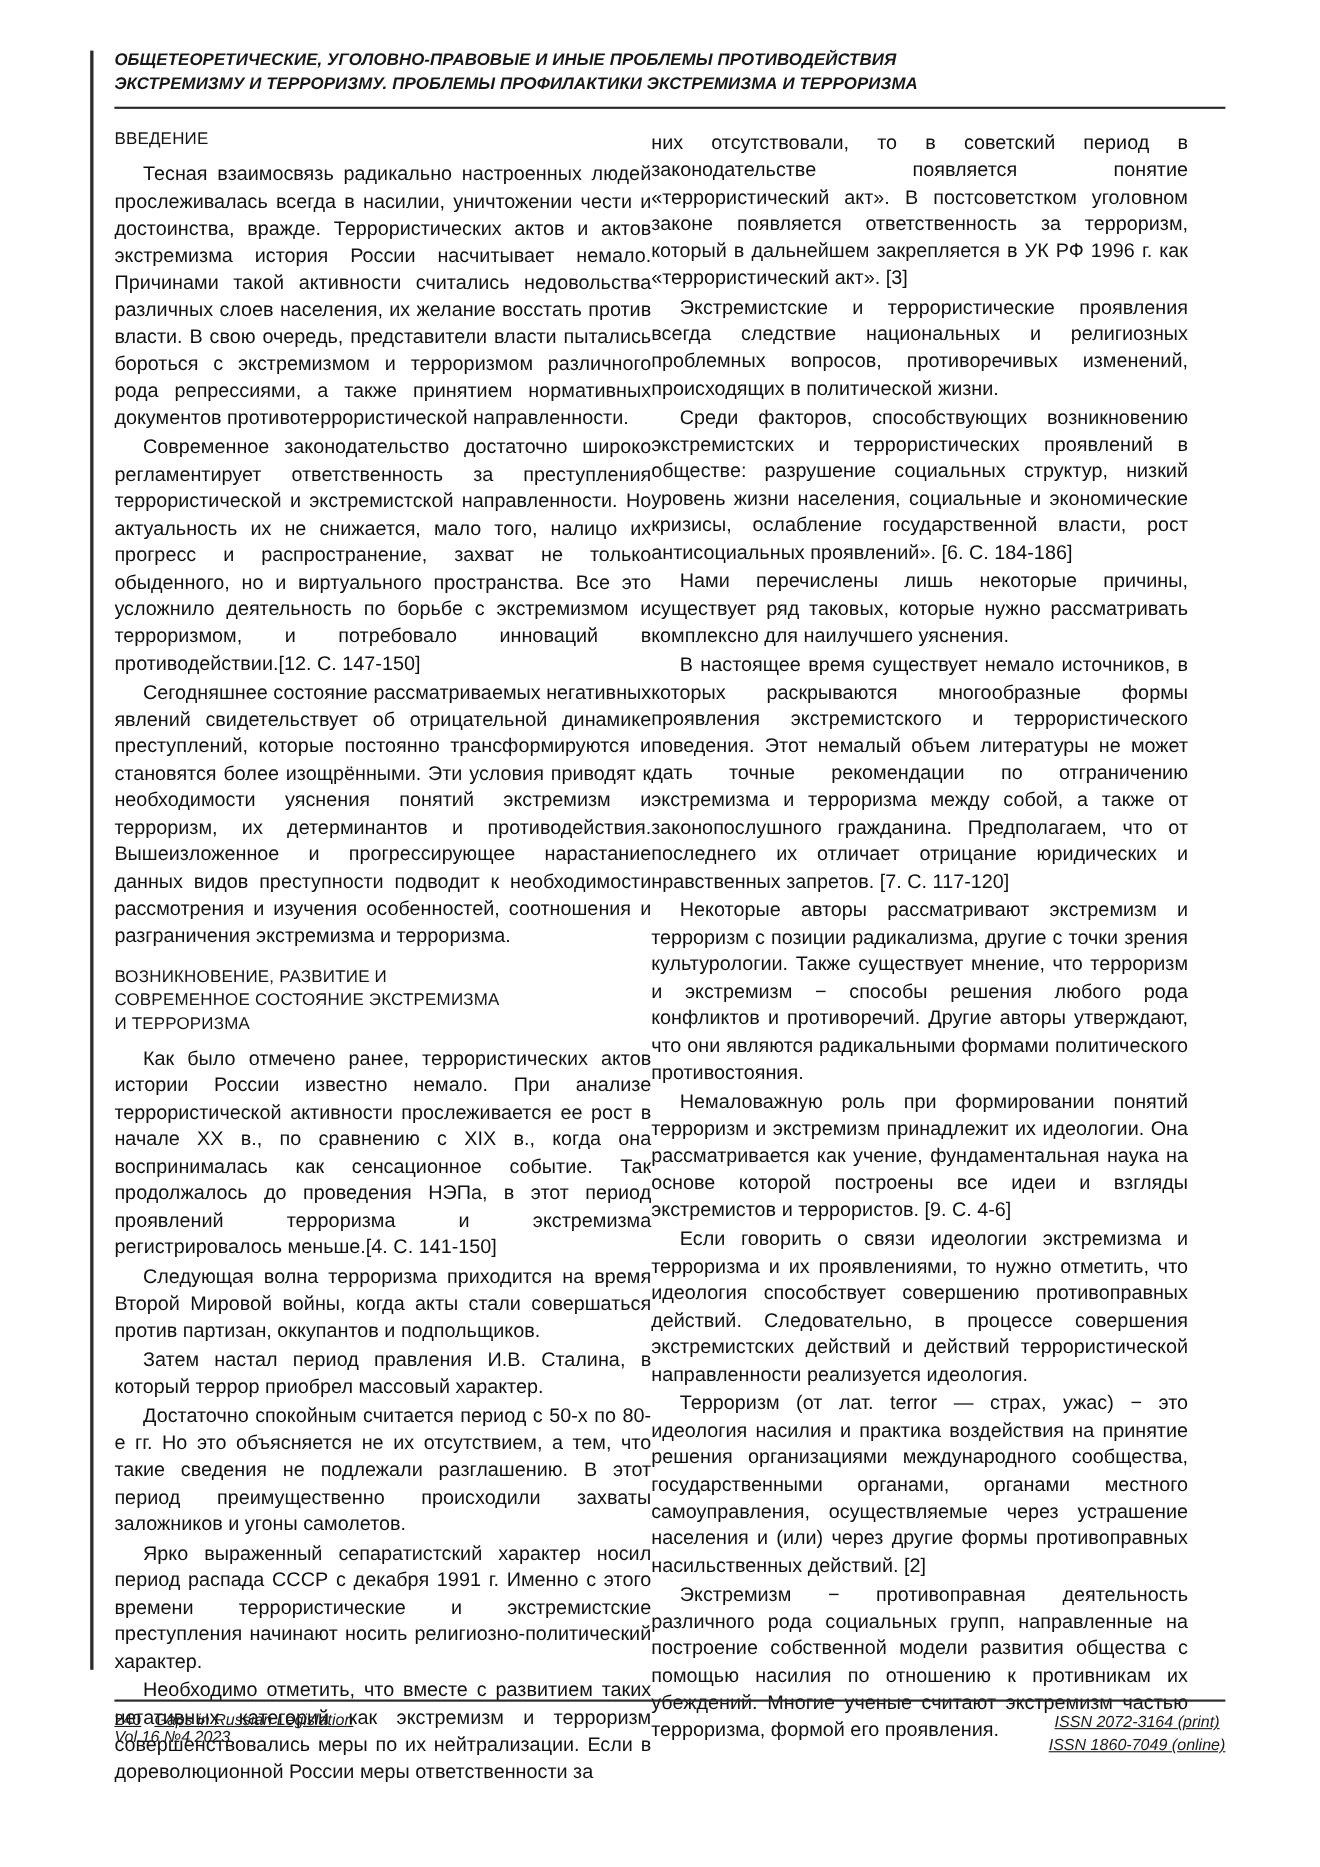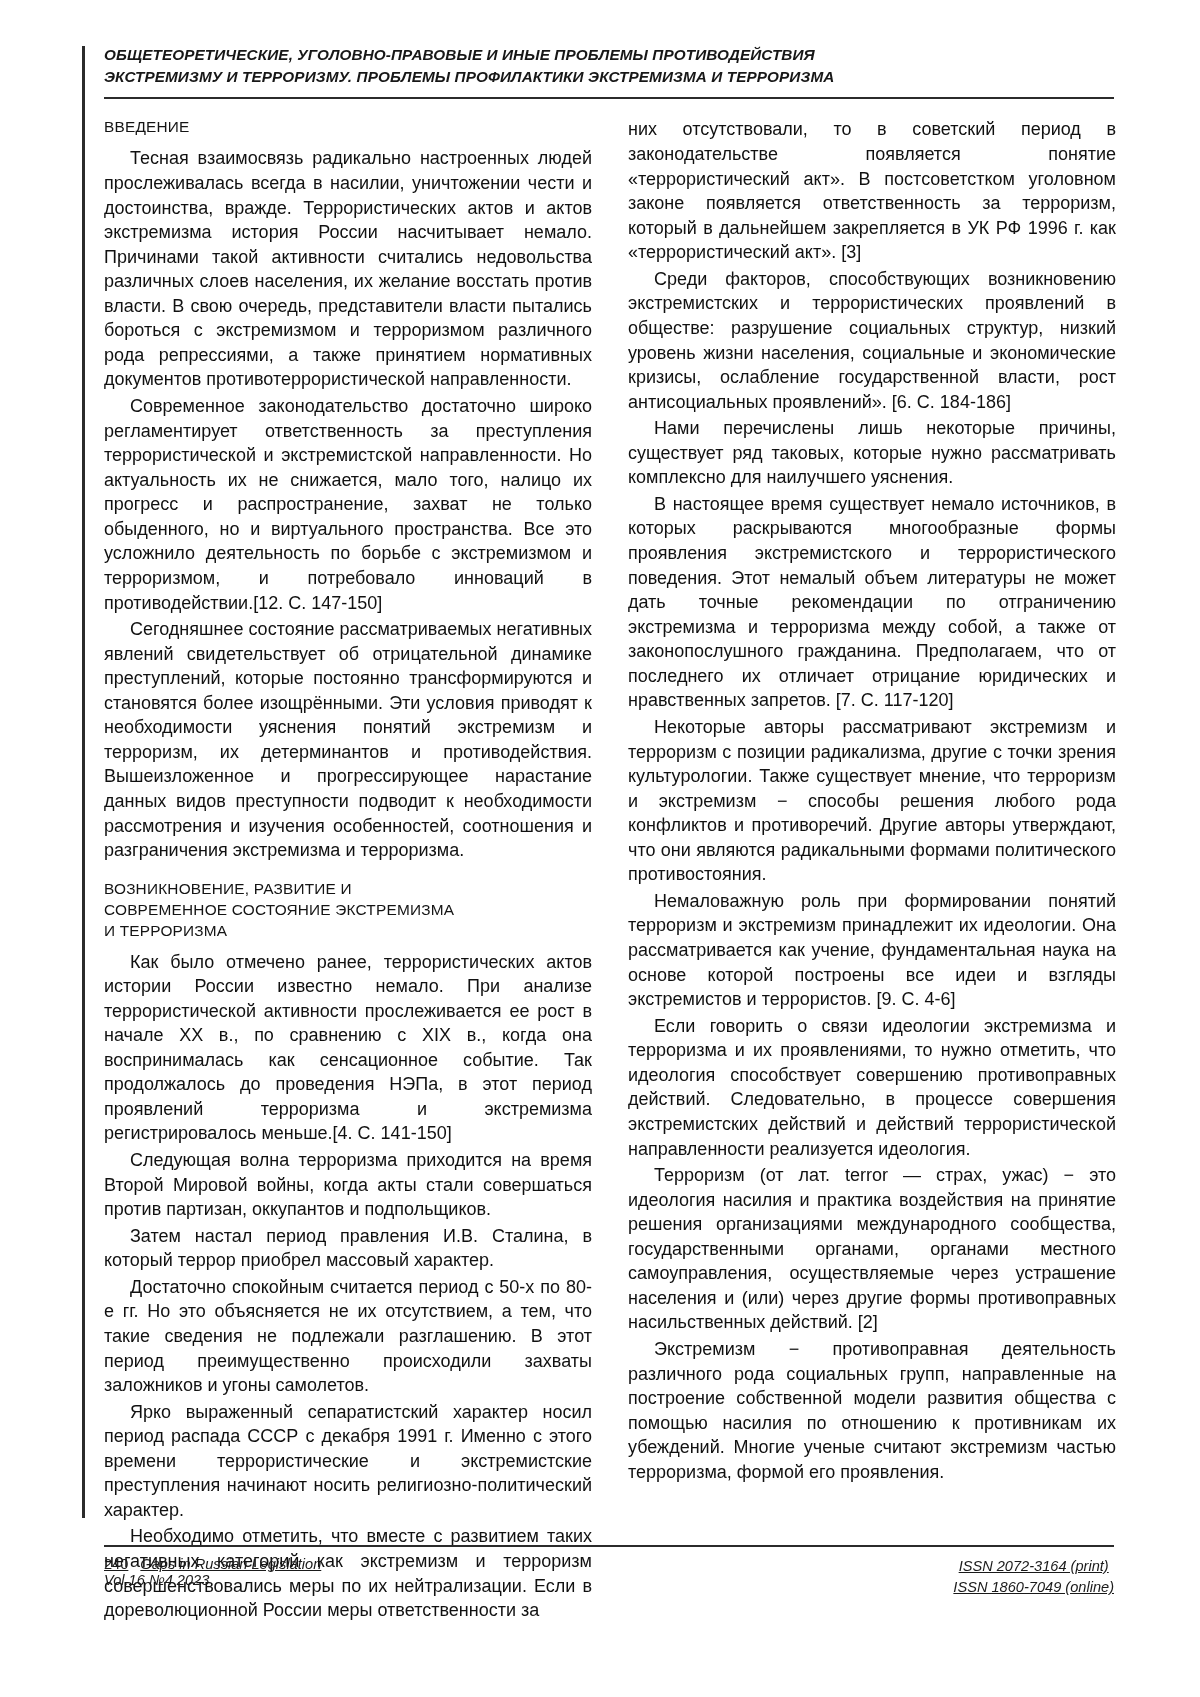--- a/index.html
+++ b/index.html
@@ -46,21 +46,20 @@
     top: 46px;
     width: 2.5px;
     height: 1472px;
     background: #2b2b2b;
   }
   .columns {
     margin-top: 18px;
     margin-left: 22px;
     width: 1012px;
     display: flex;
-    gap: 36px;
   }
   .col {
     width: 488px;
   }
   h2.sec {
     font-size: 15.4px;
     font-weight: 400;
     line-height: 1.36;
     margin: 16px 0 8px 0;
     letter-spacing: 0.2px;
@@ -150,20 +149,21 @@
       <p class="body">Как было отмечено ранее, террористических актов истории России известно немало. При анализе террористической активности прослеживается ее рост в начале XX в., по сравнению с XIX в., когда она воспринималась как сенсационное событие. Так продолжалось до проведения НЭПа, в этот период проявлений терроризма и экстремизма регистрировалось меньше.[4. С. 141-150]</p>
       <p class="body">Следующая волна терроризма приходится на время Второй Мировой войны, когда акты стали совершаться против партизан, оккупантов и подпольщиков.</p>
       <p class="body">Затем настал период правления И.В. Сталина, в который террор приобрел массовый характер.</p>
       <p class="body">Достаточно спокойным считается период с 50-х по 80-е гг. Но это объясняется не их отсутствием, а тем, что такие сведения не подлежали разглашению. В этот период преимущественно происходили захваты заложников и угоны самолетов.</p>
       <p class="body">Ярко выраженный сепаратистский характер носил период распада СССР с декабря 1991 г. Именно с этого времени террористические и экстремистские преступления начинают носить религиозно-политический характер.</p>
       <p class="body">Необходимо отметить, что вместе с развитием таких негативных категорий как экстремизм и терроризм совершенствовались меры по их нейтрализации. Если в дореволюционной России меры ответственности за</p>
     </div>
 
     <div class="col">
       <p class="body noind">них отсутствовали, то в советский период в законодательстве появляется понятие «террористический акт». В постсоветстком уголовном законе появляется ответственность за терроризм, который в дальнейшем закрепляется в УК РФ 1996 г. как «террористический акт». [3]</p>
+      <p class="body">Экстремистские и террористические проявления всегда следствие национальных и религиозных проблемных вопросов, противоречивых изменений, происходящих в политической жизни.</p>
       <p class="body">Среди факторов, способствующих возникновению экстремистских и террористических проявлений в обществе: разрушение социальных структур, низкий уровень жизни населения, социальные и экономические кризисы, ослабление государственной власти, рост антисоциальных проявлений». [6. С. 184-186]</p>
       <p class="body">Нами перечислены лишь некоторые причины, существует ряд таковых, которые нужно рассматривать комплексно для наилучшего уяснения.</p>
 
 
       <p class="body">В настоящее время существует немало источников, в которых раскрываются многообразные формы проявления экстремистского и террористического поведения. Этот немалый объем литературы не может дать точные рекомендации по отграничению экстремизма и терроризма между собой, а также от законопослушного гражданина. Предполагаем, что от последнего их отличает отрицание юридических и нравственных запретов. [7. С. 117-120]</p>
       <p class="body">Некоторые авторы рассматривают экстремизм и терроризм с позиции радикализма, другие с точки зрения культурологии. Также существует мнение, что терроризм и экстремизм − способы решения любого рода конфликтов и противоречий. Другие авторы утверждают, что они являются радикальными формами политического противостояния.</p>
       <p class="body">Немаловажную роль при формировании понятий терроризм и экстремизм принадлежит их идеологии. Она рассматривается как учение, фундаментальная наука на основе которой построены все идеи и взгляды экстремистов и террористов. [9. С. 4-6]</p>
       <p class="body">Если говорить о связи идеологии экстремизма и терроризма и их проявлениями, то нужно отметить, что идеология способствует совершению противоправных действий. Следовательно, в процессе совершения экстремистских действий и действий террористической направленности реализуется идеология.</p>
       <p class="body">Терроризм (от лат. terror — страх, ужас) − это идеология насилия и практика воздействия на принятие решения организациями международного сообщества, государственными органами, органами местного самоуправления, осуществляемые через устрашение населения и (или) через другие формы противоправных насильственных действий. [2]</p>
       <p class="body">Экстремизм − противоправная деятельность различного рода социальных групп, направленные на построение собственной модели развития общества с помощью насилия по отношению к противникам их убеждений. Многие ученые считают экстремизм частью терроризма, формой его проявления.</p>

